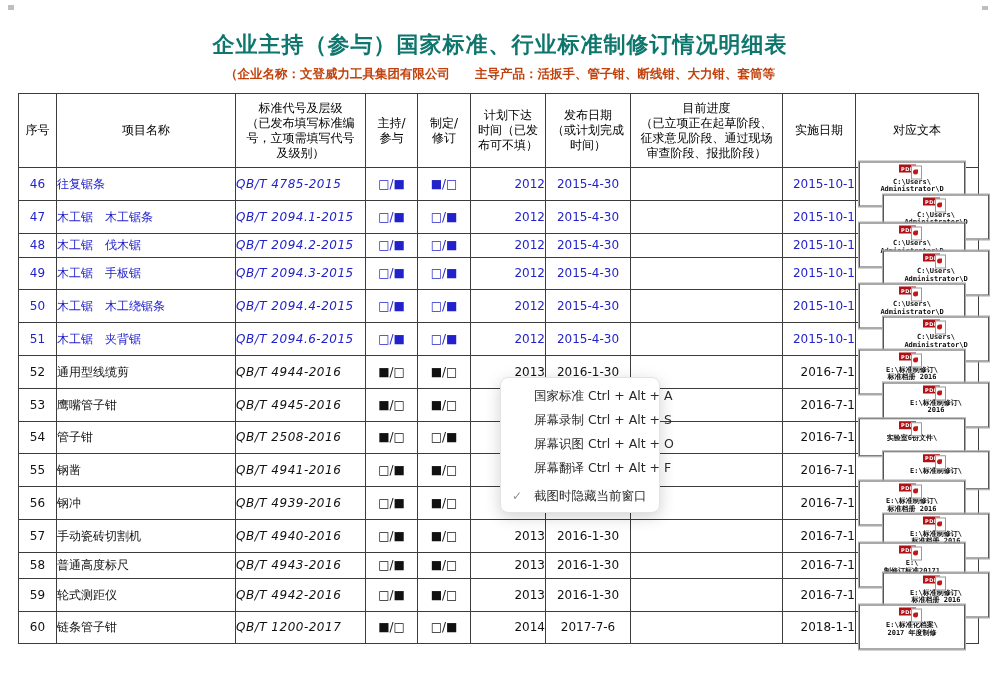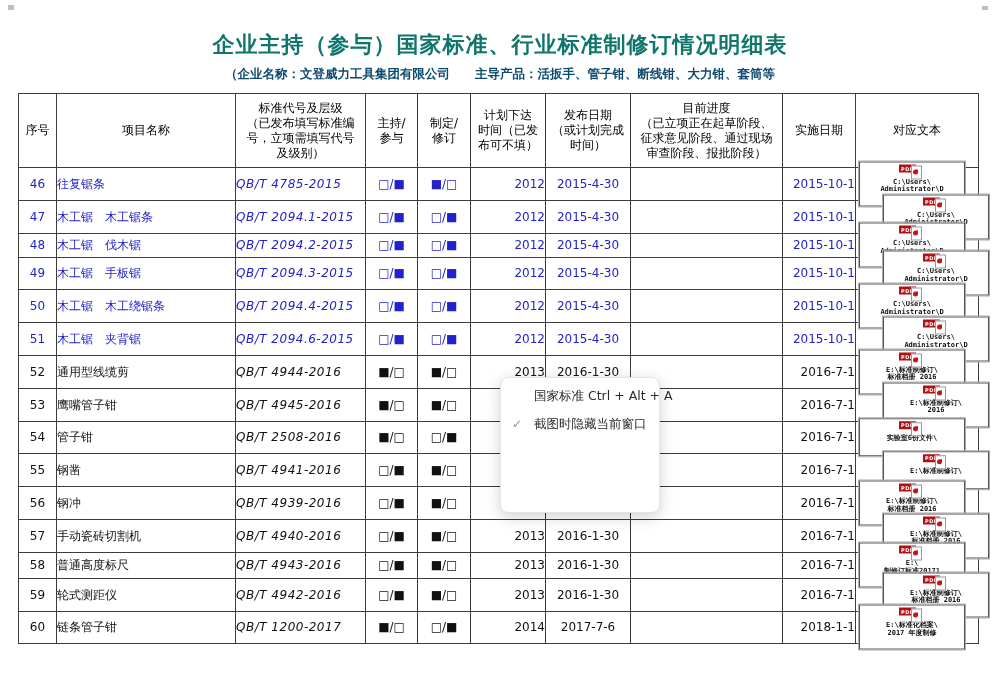--- a/index.html
+++ b/index.html
@@ -7,21 +7,21 @@
     width:1000px;height:684px;position:relative;background:#ffffff;
     font-family:"DejaVu Sans","Liberation Sans",sans-serif;color:#1a1a1a;
     overflow:hidden;
   }
   .page-title{
     position:absolute;top:30px;left:0;width:1000px;text-align:center;
     font-size:22px;font-weight:bold;letter-spacing:1px;color:#0f766e;
   }
   .page-subtitle{
     position:absolute;top:66px;left:0;width:1000px;text-align:center;
-    font-size:12.5px;font-weight:bold;color:#0c4a6e;
+    font-size:12.5px;font-weight:bold;color:#c2410c;
   }
   .corner-artifact{position:absolute;background:#8a8a8a;opacity:.55;}
   table.main{
     position:absolute;left:18px;top:93px;width:960px;
     border-collapse:collapse;table-layout:fixed;
   }
   table.main th, table.main td{
     border:1px solid #3c3c3c;font-weight:normal;
     overflow:visible;padding:0;
   }
@@ -427,17 +427,20 @@
             </div>
             <div class="cap">E:\标准化档案\<br>2017 年度制修</div>
           </div>
         </td>
       </tr>
     </tbody>
 </table>
 
 <div class="context-menu">
   <div class="menu-item">国家标准 Ctrl + Alt + A</div>
+  <div class="menu-item">屏幕录制 Ctrl + Alt + S</div>
+  <div class="menu-item">屏幕识图 Ctrl + Alt + O</div>
+  <div class="menu-item">屏幕翻译 Ctrl + Alt + F</div>
   <div class="menu-item checked">
     <span class="check-icon">✓</span>
     <span>截图时隐藏当前窗口</span>
   </div>
 </div>
 
 </body></html>

